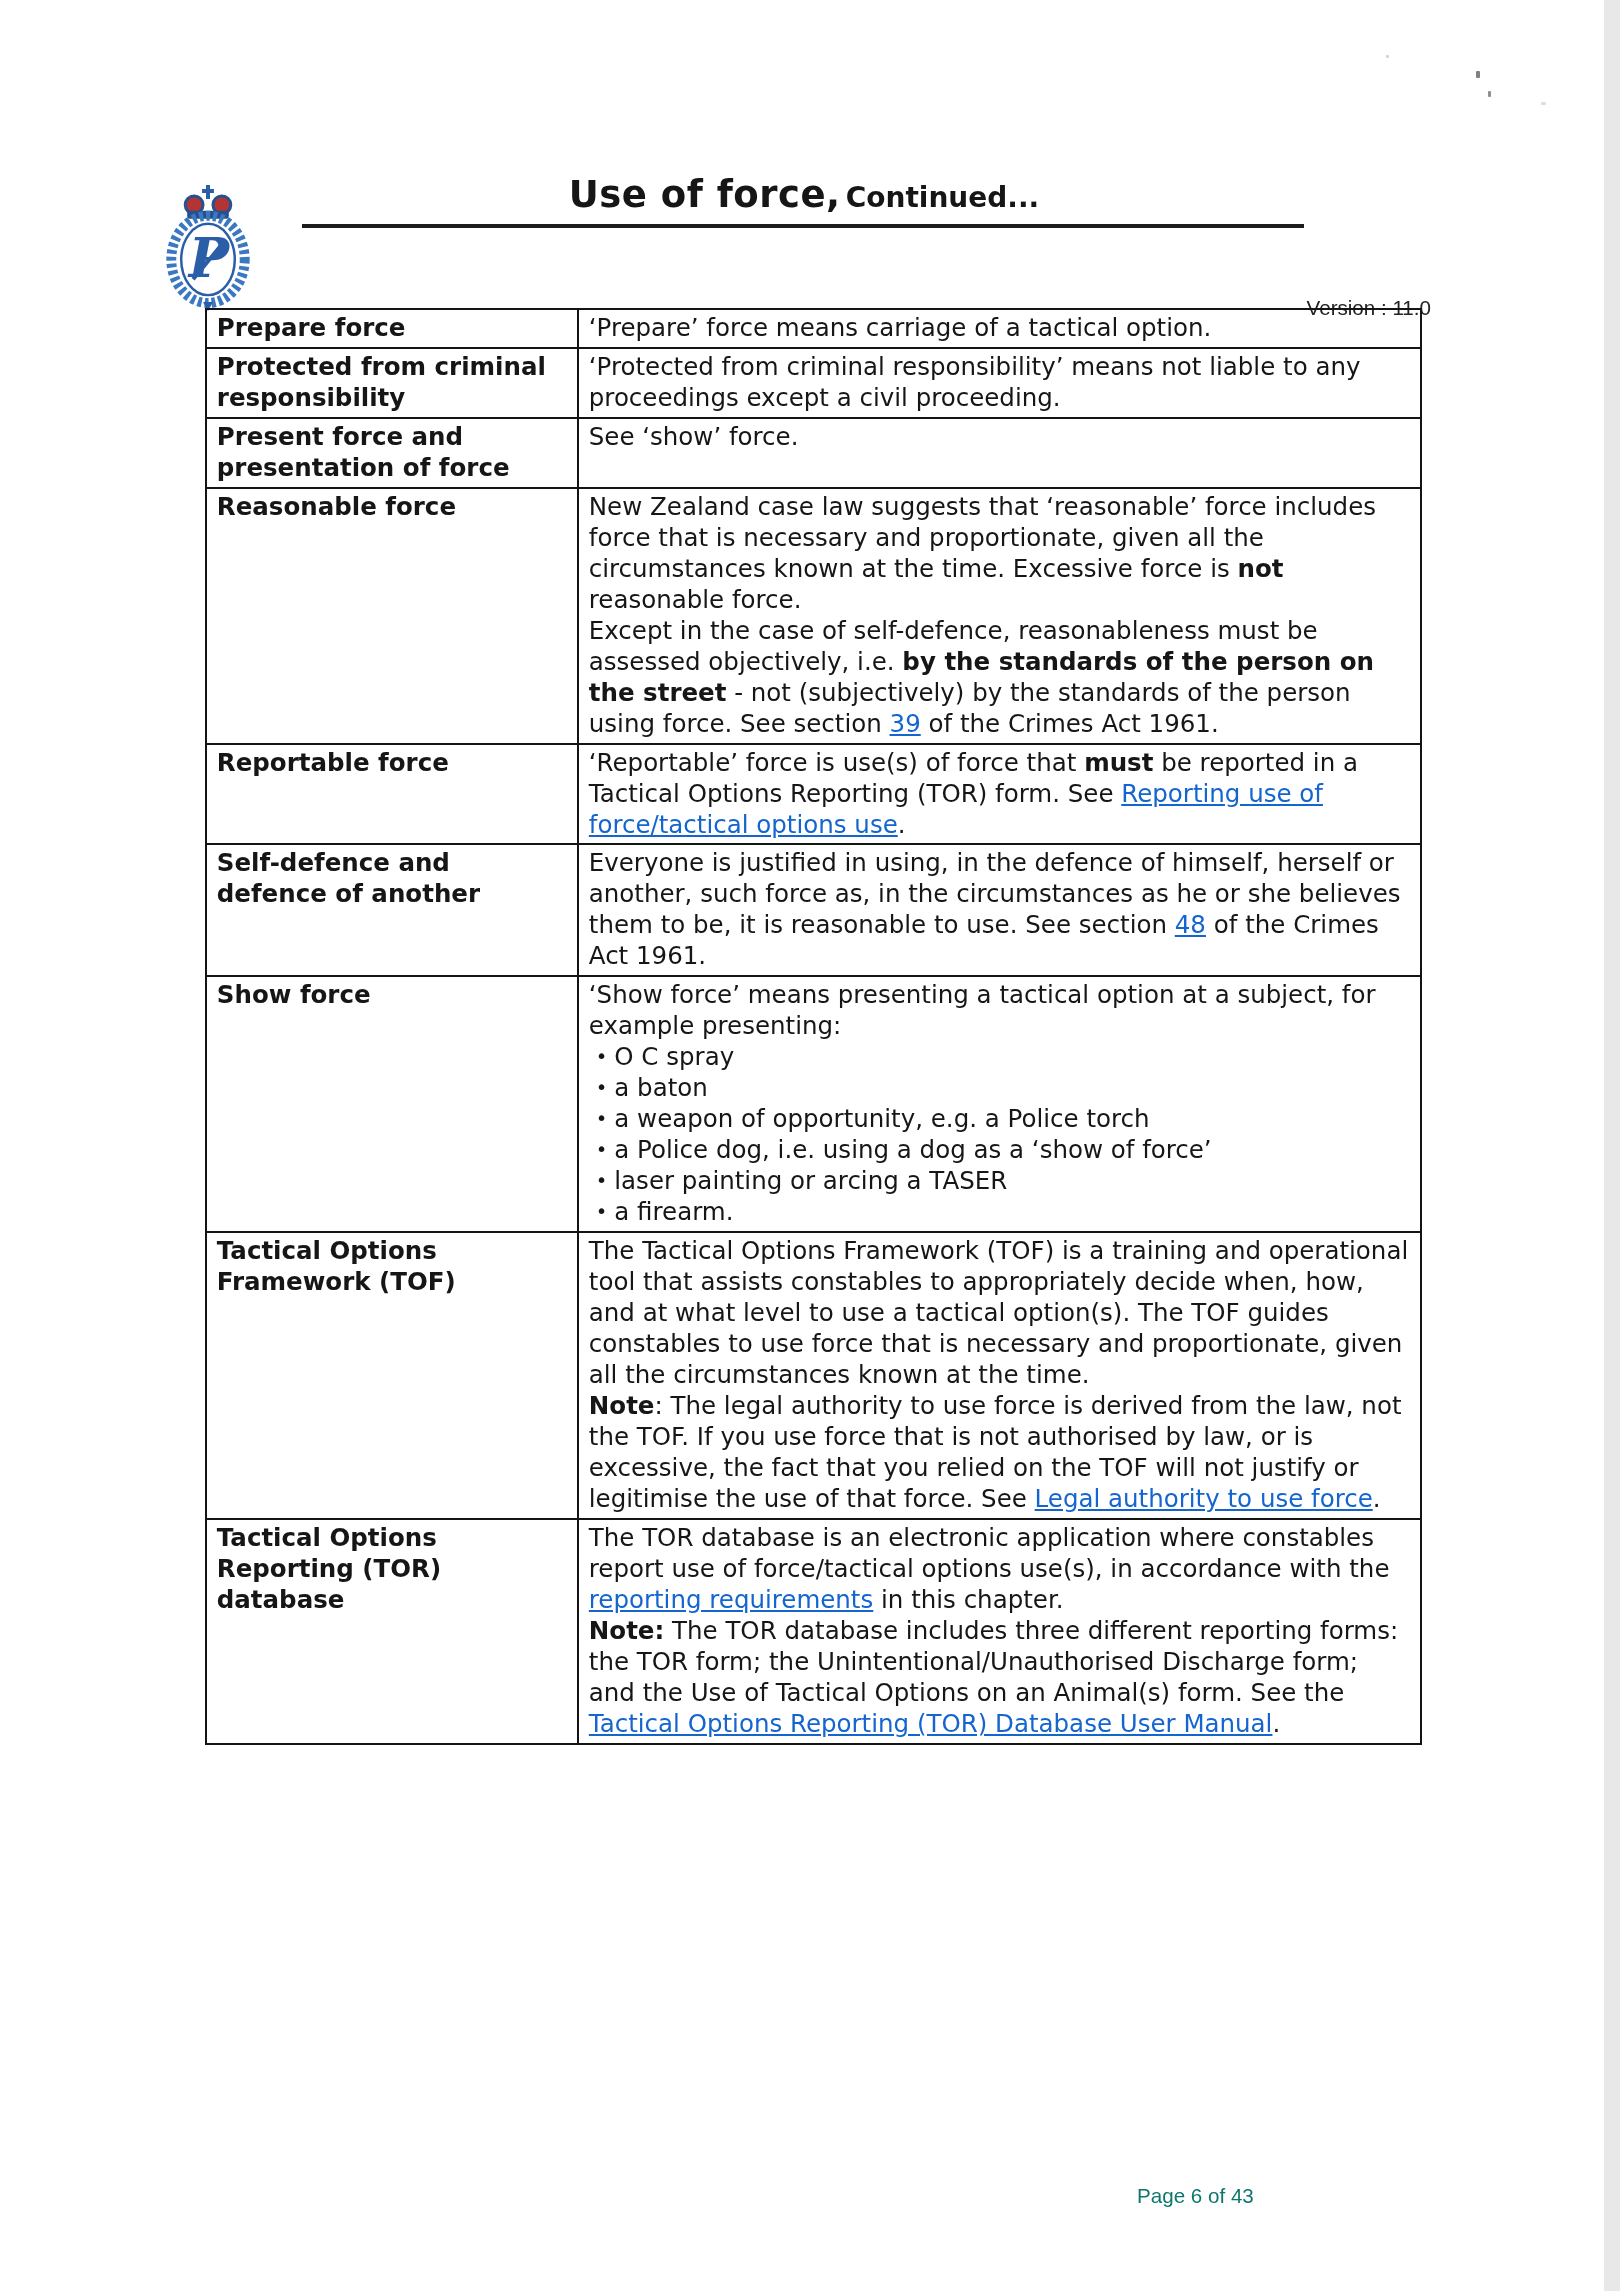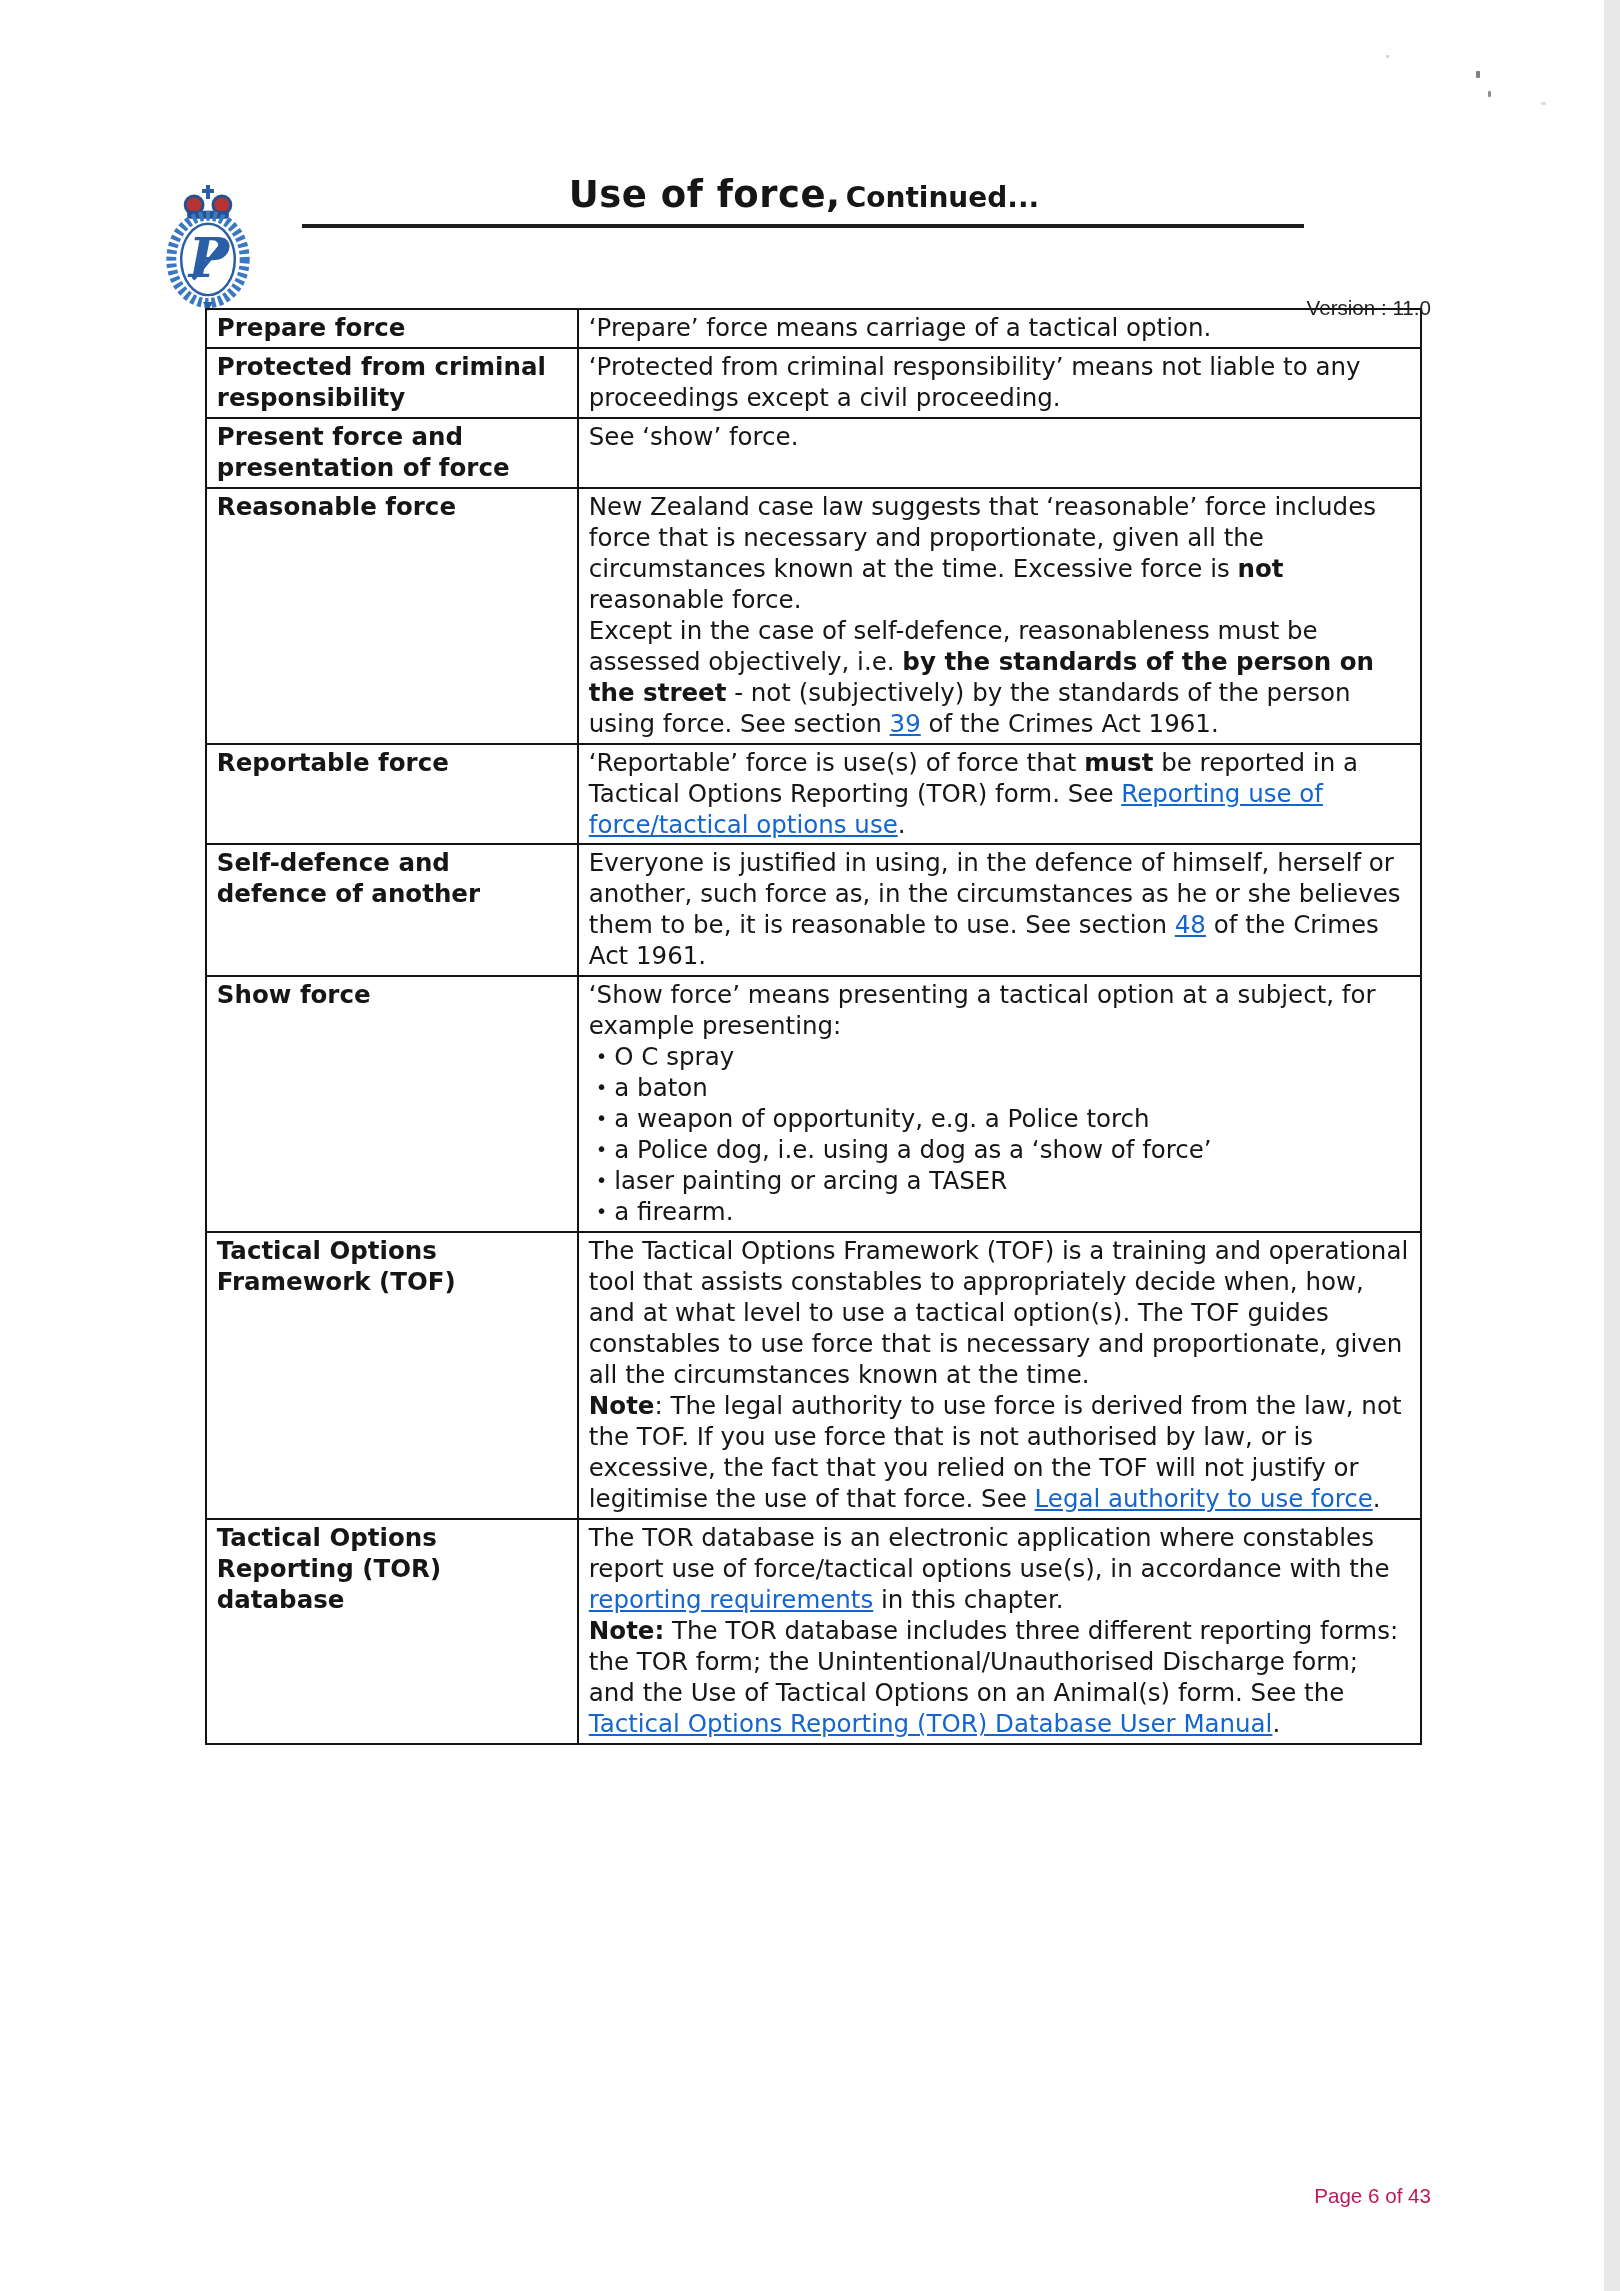--- a/index.html
+++ b/index.html
@@ -34,22 +34,22 @@
   td.term{width:369px;font-weight:bold;}
   td.def p{margin:0;}
   td.def .b{font-weight:bold;}
   td.def a.link{color:#1465cf;text-decoration:underline;cursor:pointer;}
   .bullet-row{display:flex;margin:0;}
   .bullet-mark{width:25.5px;flex:0 0 25.5px;text-align:center;font-size:19.6px;}
   .bullet-text{flex:1;}
   
   .footer{position:absolute;left:0;top:2117px;width:1620px;text-align:center;
     font-family:"Liberation Sans",sans-serif;font-size:20px;line-height:30px;color:#1a1a1a;}
-  .page-num{position:absolute;left:1137px;top:2184px;width:294px;text-align:right;
-    font-family:"Liberation Sans",sans-serif;font-size:20.6px;color:#be185d;}
+  .page-num{position:absolute;left:1137px;top:2184px;width:294px;
+    font-family:"Liberation Sans",sans-serif;font-size:20.6px;color:#0f766e;}
   
   .speck{position:absolute;background:#555;border-radius:1px;}
 </style>
 </head>
 <body>
 
 <div class="page">
 
   <div class="crest">
     <svg viewBox="0 0 90 128" width="90" height="127">

